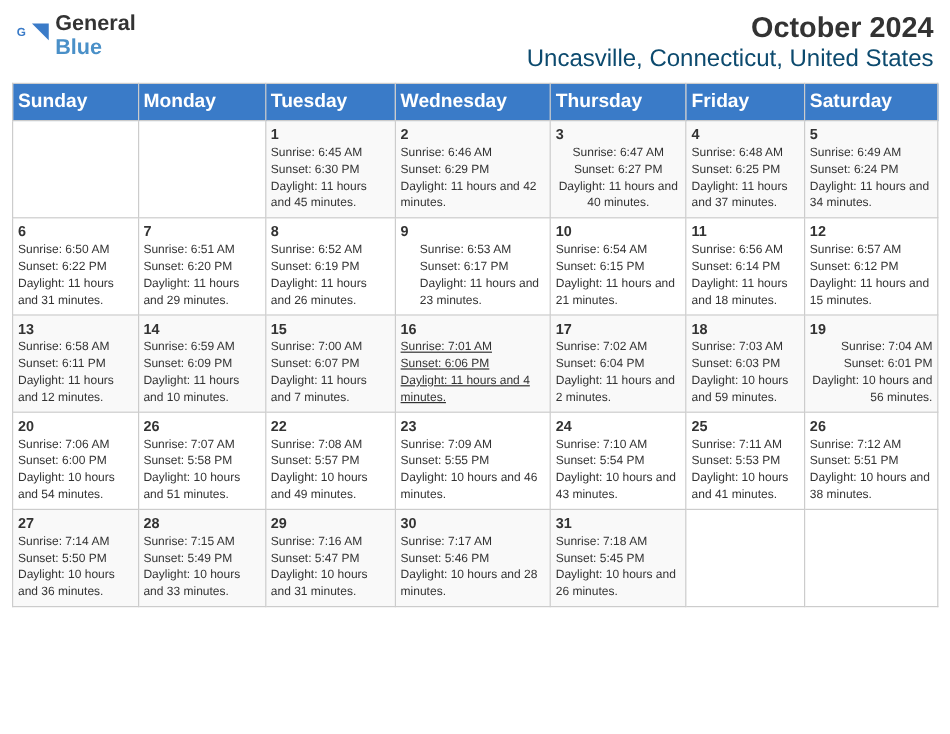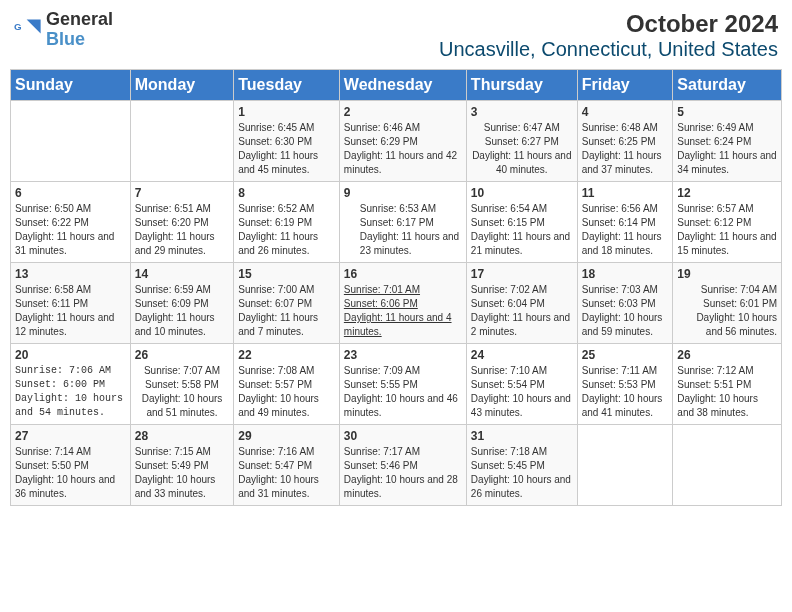--- a/index.html
+++ b/index.html
@@ -231,27 +231,27 @@
         <td>
           <span class="day-num">19</span>
           <div class="day-info" style="white-space: pre-line; text-align: right;">Sunrise: 7:04 AM
 Sunset: 6:01 PM
 Daylight: 10 hours and 56 minutes.</div>
         </td>
       </tr>
       <tr>
         <td>
           <span class="day-num">20</span>
-          <div class="day-info" style="white-space: pre-line; font-family: Liberation Mono, monospace;">Sunrise: 7:06 AM
+          <div class="day-info" style="white-space: pre-line;">Sunrise: 7:06 AM
 Sunset: 6:00 PM
 Daylight: 10 hours and 54 minutes.</div>
         </td>
         <td>
           <span class="day-num">26</span>
-          <div class="day-info" style="white-space: pre-line; text-align: center;">Sunrise: 7:07 AM
+          <div class="day-info" style="white-space: pre-line;">Sunrise: 7:07 AM
 Sunset: 5:58 PM
 Daylight: 10 hours and 51 minutes.</div>
         </td>
         <td>
           <span class="day-num">22</span>
           <div class="day-info" style="white-space: pre-line;">Sunrise: 7:08 AM
 Sunset: 5:57 PM
 Daylight: 10 hours and 49 minutes.</div>
         </td>
         <td>

